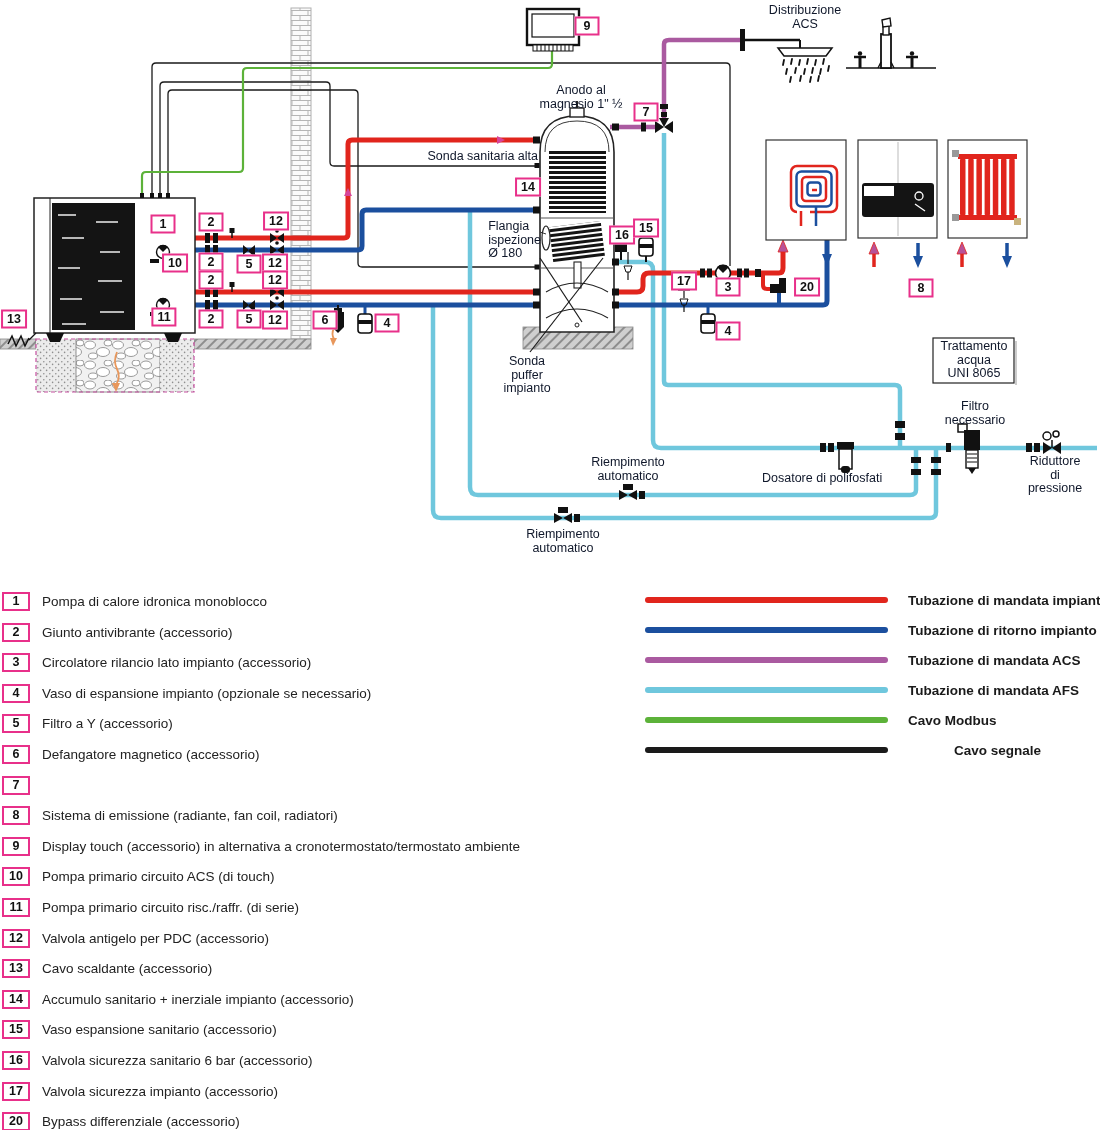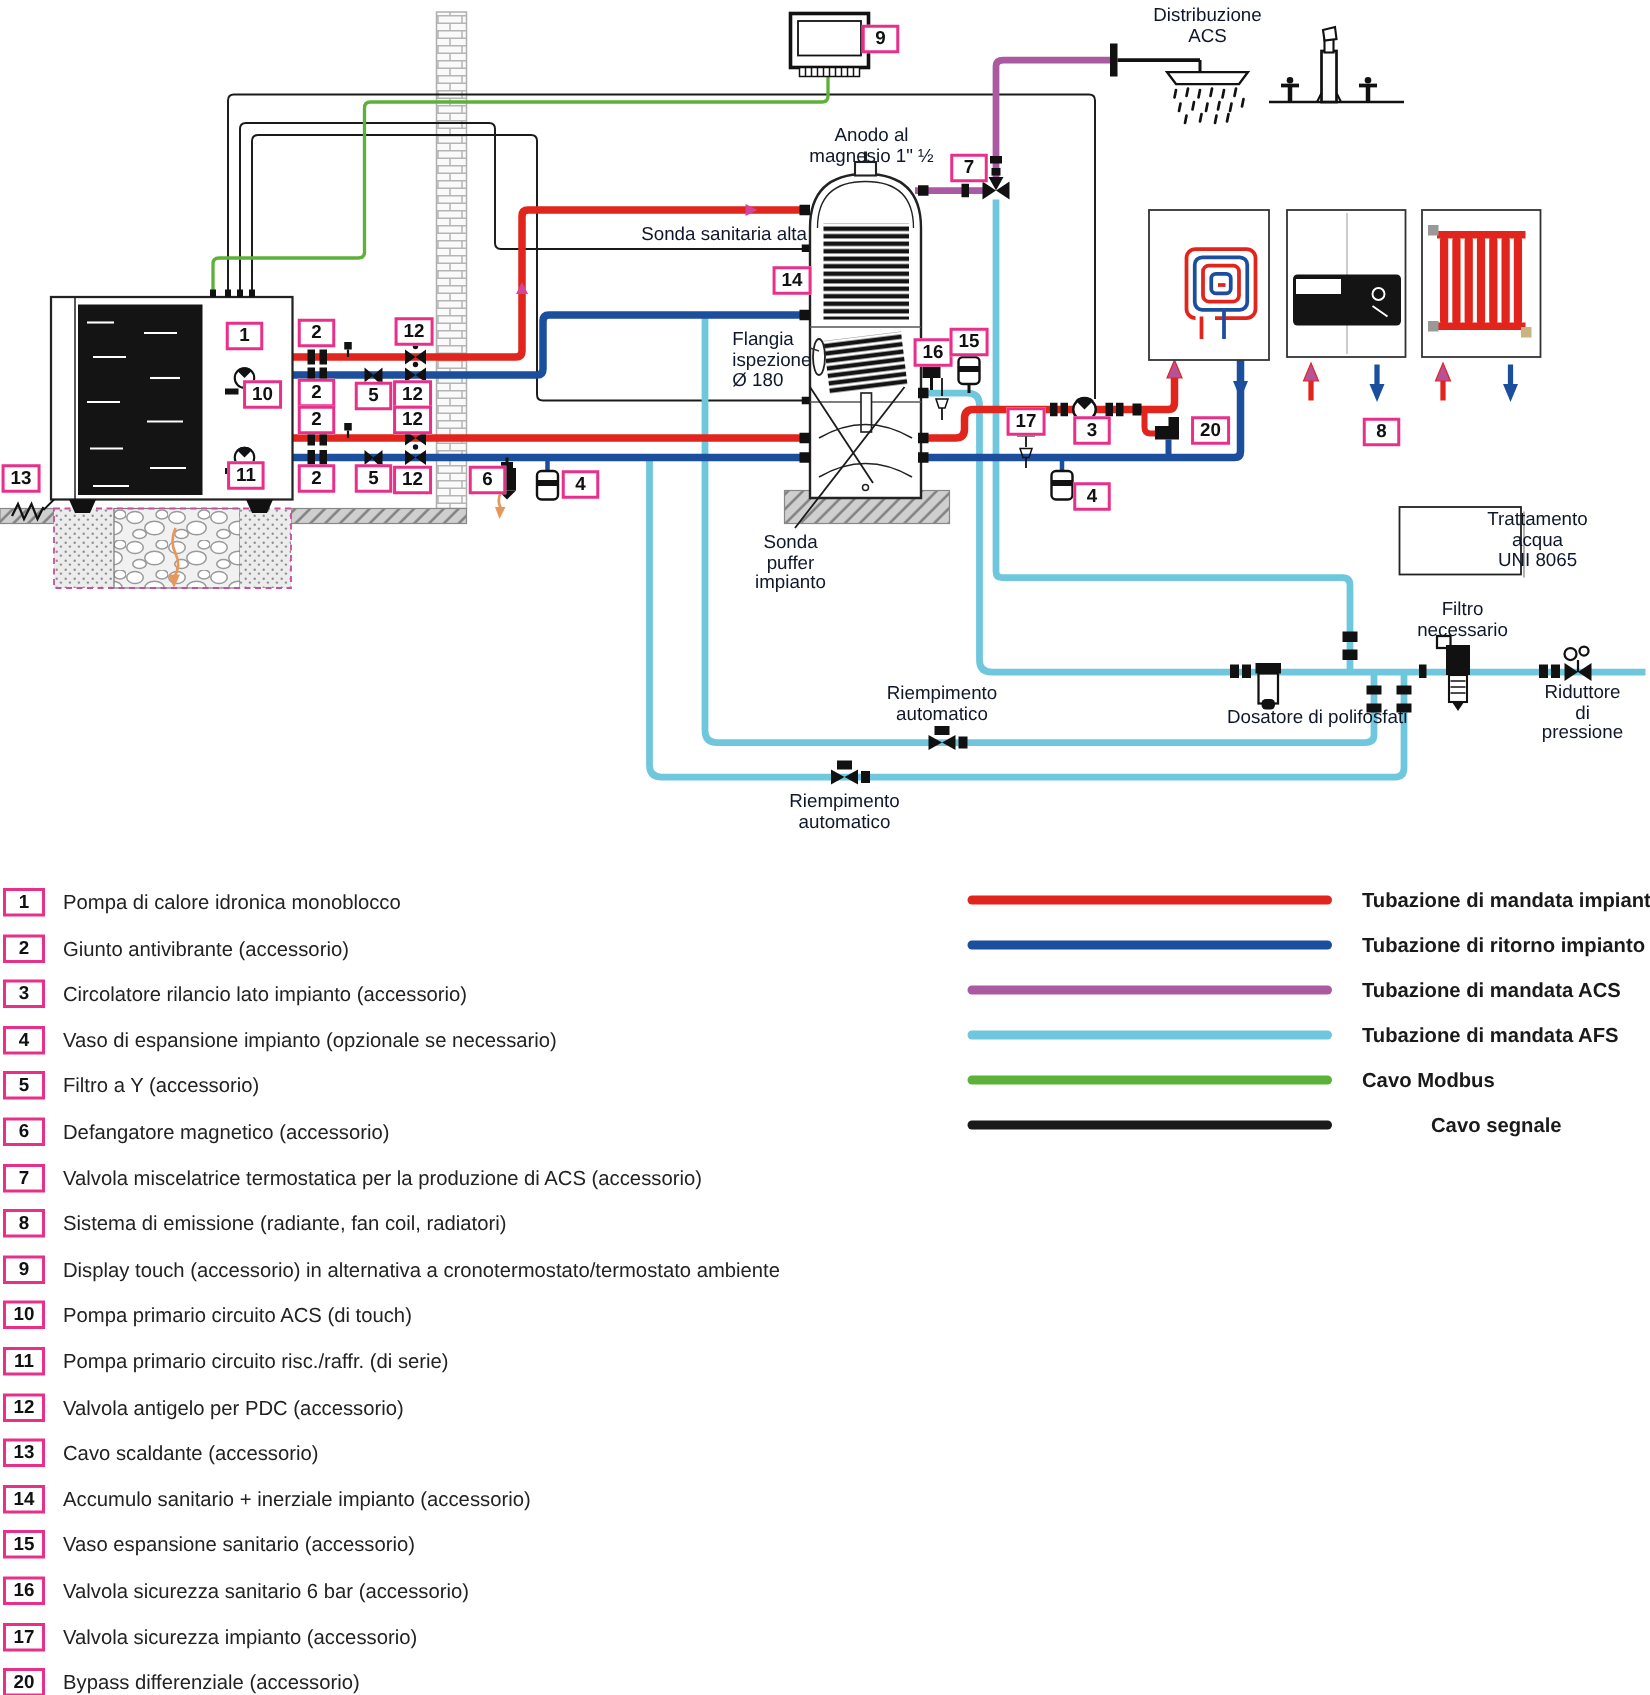--- a/index.html
+++ b/index.html
@@ -466,22 +466,22 @@
       <div class="dlabel right" style="left: 541px; top: 220px;">Flangia
 ispezione
 Ø 180</div>
       <div class="dlabel center" style="left: 527px; top: 355px;">Sonda
 puffer
 impianto</div>
       <div class="dlabel center" style="left: 628px; top: 456px;">Riempimento
 automatico</div>
       <div class="dlabel center" style="left: 563px; top: 528px;">Riempimento
 automatico</div>
-      <div class="dlabel left" style="left: 818px; top: 472px;">Dosatore di polifosfati</div>
-      <div class="dlabel center" style="left: 1025px; top: 340px;">Trattamento
+      <div class="dlabel left" style="left: 762px; top: 472px;">Dosatore di polifosfati</div>
+      <div class="dlabel center" style="left: 974px; top: 340px;">Trattamento
 acqua
 UNI 8065</div>
       <div class="dlabel center" style="left: 975px; top: 400px;">Filtro
 necessario</div>
       <div class="dlabel center" style="left: 1055px; top: 455px;">Riduttore di
 pressione</div>
     </div>
 <div id="callout-layer">
       <div class="callout" style="left: 163px; top: 224px;">1</div>
       <div class="callout" style="left: 211px; top: 222px;">2</div>
@@ -532,21 +532,20 @@
         <div class="lrow" style="left: 2px; top: 714.4px;">
           <span class="lnum">5</span>
           <span class="ltext">Filtro a Y (accessorio)</span>
         </div>
         <div class="lrow" style="left: 2px; top: 745px;">
           <span class="lnum">6</span>
           <span class="ltext">Defangatore magnetico (accessorio)</span>
         </div>
         <div class="lrow" style="left: 2px; top: 775.6px;">
           <span class="lnum">7</span>
-          <span class="ltext">Valvola miscelatrice termostatica per la produzione di ACS (accessorio)</span>
         </div>
         <div class="lrow" style="left: 2px; top: 806.2px;">
           <span class="lnum">8</span>
           <span class="ltext">Sistema di emissione (radiante, fan coil, radiatori)</span>
         </div>
         <div class="lrow" style="left: 2px; top: 836.8px;">
           <span class="lnum">9</span>
           <span class="ltext">Display touch (accessorio) in alternativa a cronotermostato/termostato ambiente</span>
         </div>
         <div class="lrow" style="left: 2px; top: 867.4px;">

